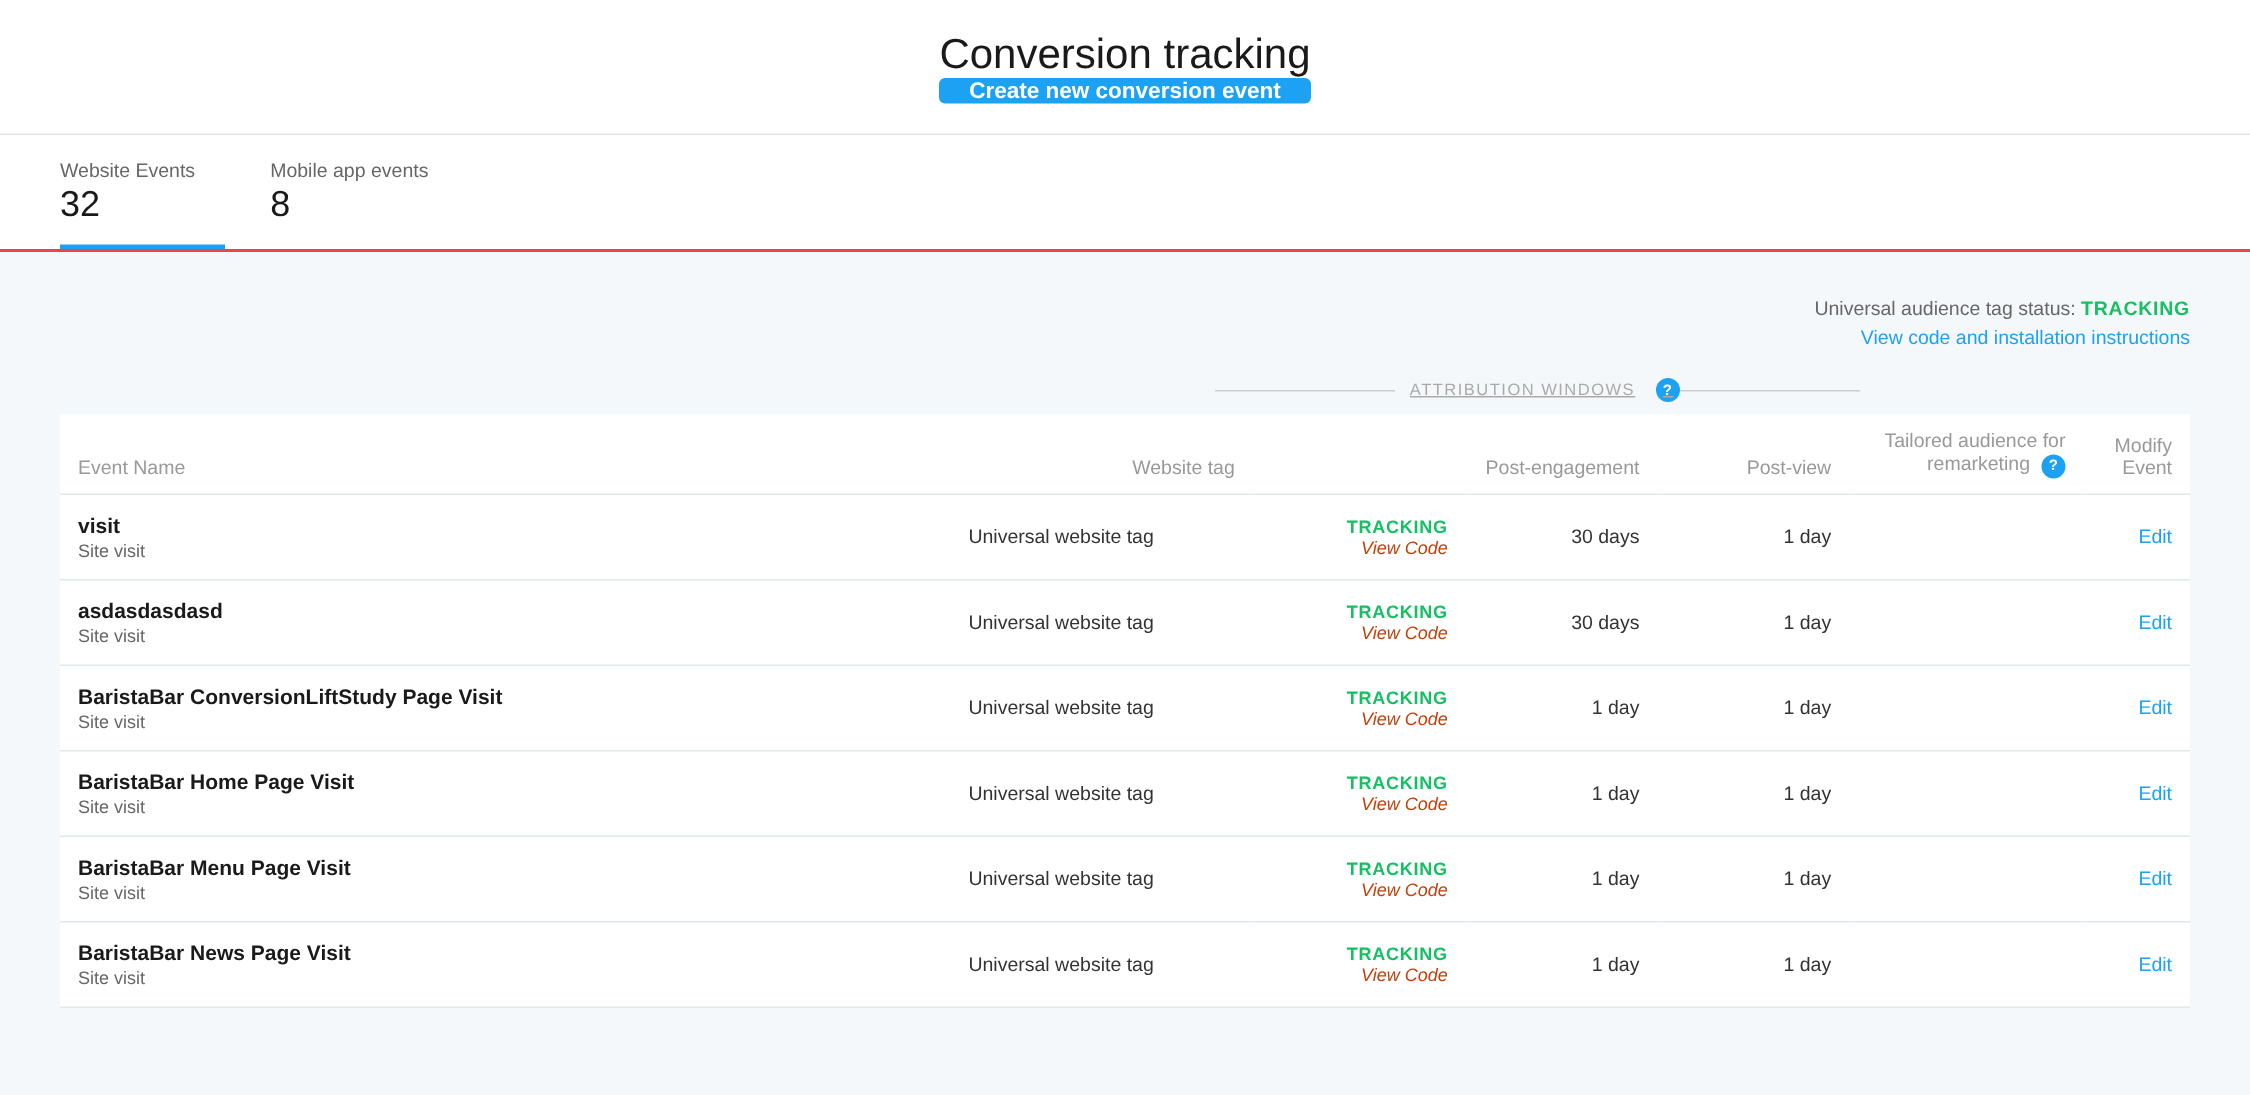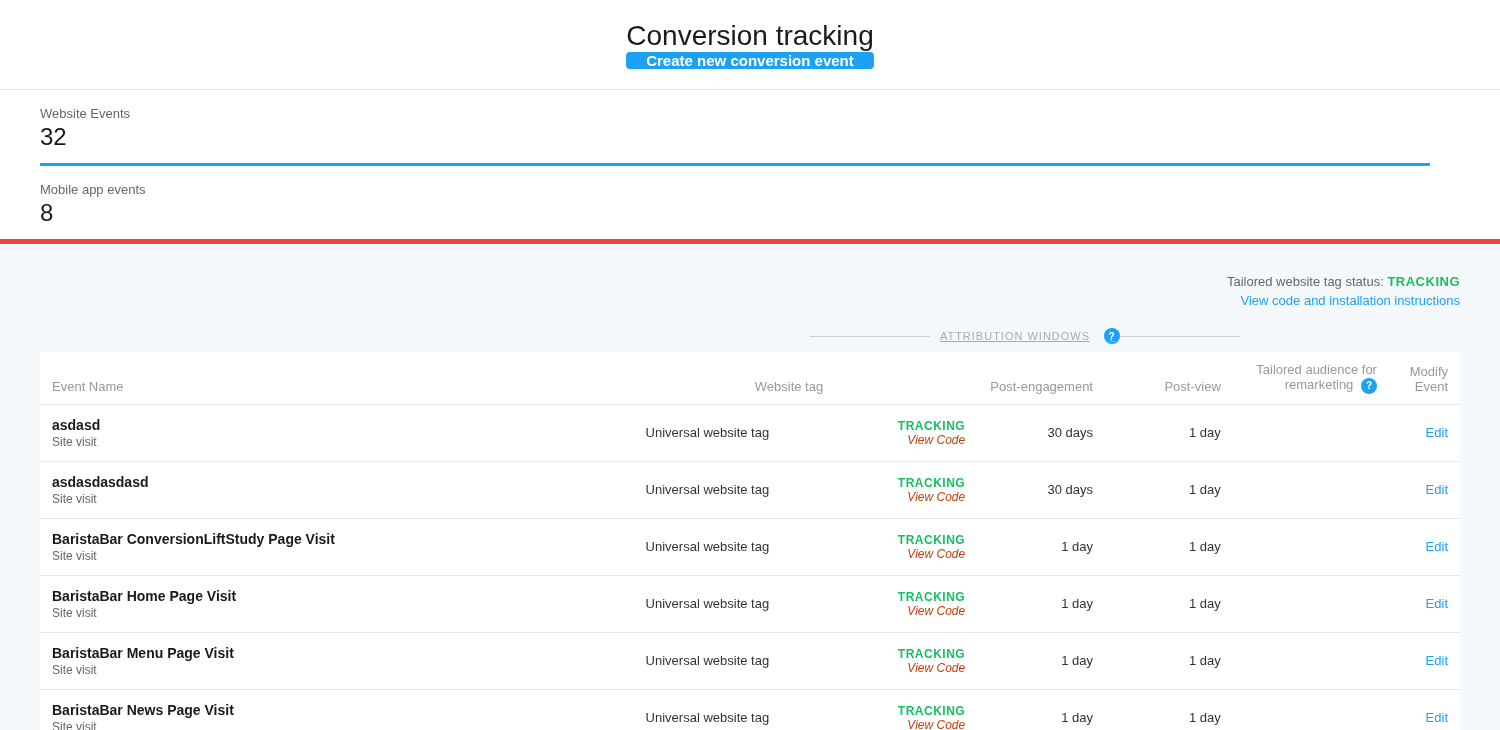--- a/index.html
+++ b/index.html
@@ -33,24 +33,23 @@
       border-radius: 4px;
       padding: 0 20px;
       font-size: 15px;
       font-weight: 600;
       cursor: pointer;
       white-space: nowrap;
     }
 
     .tabs-section {
       background: #fff;
-      border-bottom: 5px solid #ef4444;
+      border-bottom: 2px solid #ef4444;
       padding: 0 40px;
       display: flex;
-      flex-direction: column;
     }
 
     .tab-item {
       padding: 16px 20px 12px 0;
       margin-right: 30px;
       cursor: pointer;
       color: #666;
       font-size: 13px;
     }
 
@@ -239,21 +238,21 @@
   <div class="tab-item" id="tab-mobile">
     <span class="tab-label">Mobile app events</span>
     <span class="tab-count">8</span>
   </div>
 </div>
 
 <div class="content-area">
 
   <div class="tracking-status-bar">
     <div class="status-line">
-      <span>Tailored website tag status:</span>
+      <span>Universal audience tag status:</span>
       <span class="tracking-label">TRACKING</span>
     </div>
     <div>
       <a class="view-code-link">View code and installation instructions</a>
     </div>
   </div>
 
   <div class="attribution-header">
     <div class="attribution-line"></div>
     <span class="attribution-text">ATTRIBUTION WINDOWS</span>
@@ -272,21 +271,21 @@
         <th class="col-audience">
           <span>Tailored audience for remarketing</span>
           <span class="question-icon">?</span>
         </th>
         <th class="col-modify">Modify Event</th>
       </tr>
     </thead>
     <tbody id="table-body">
     <tr>
     <td class="left col-event">
-      <div class="event-name">asdasd</div>
+      <div class="event-name">visit</div>
       <div class="event-type">Site visit</div>
     </td>
     <td class="col-tag" style="text-align:center;">Universal website tag</td>
     <td class="col-tracking tracking-cell">
       <span class="tracking-status">TRACKING</span>
       <a class="view-code-btn">View Code</a>
     </td>
     <td class="col-post-eng">30 days</td>
     <td class="col-post-view">1 day</td>
     <td class="col-audience"></td>

